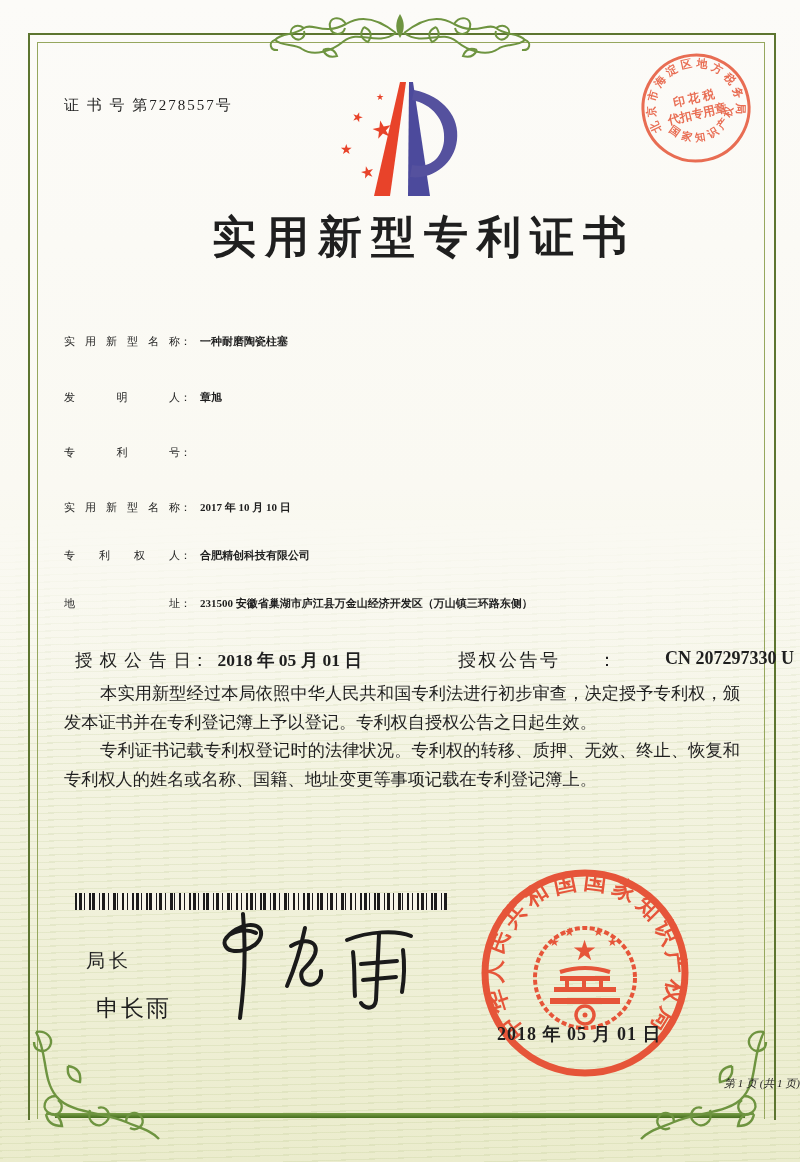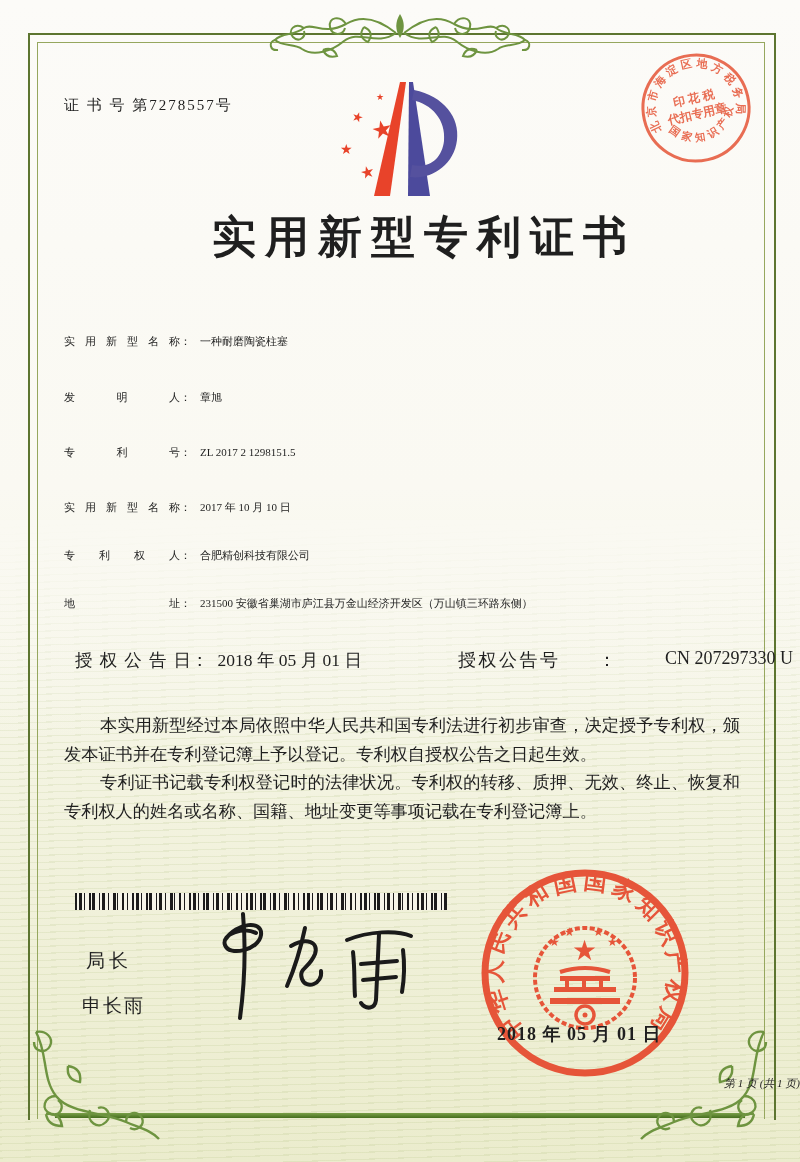--- a/index.html
+++ b/index.html
@@ -31,44 +31,44 @@
   .ornament{position:absolute;}
   .cert-no{position:absolute;left:64px;top:96px;font-size:15px;letter-spacing:2px;}
   .logo{position:absolute;left:338px;top:74px;}
   .doc-title{
     position:absolute;left:0;top:208px;width:800px;text-align:center;
     font-size:44px;font-weight:900;letter-spacing:9px;padding-left:24px;
   }
   .f-row{position:absolute;left:64px;display:flex;font-size:11px;line-height:27px;}
   .f-label{width:116px;flex:none;text-align:justify;text-align-last:justify;}
   .f-colon{flex:none;}
-  .f-value{margin-left:9px;}
+  .f-value{margin-left:9px;font-weight:bold;}
   .row-name{top:328px;} .row-inventor{top:384px;} .row-patno{top:439px;}
   .row-appdate{top:494px;} .row-patentee{top:542px;}
   .row-address{top:590px;} .row-address .f-value{width:478px;}
   .grant-left{position:absolute;left:64px;top:648px;display:flex;font-size:17.5px;margin-left:11px;}
   .grant-right{position:absolute;left:458px;top:648px;display:flex;font-size:18px;gap:40px;}
   .grant-right .f-label{width:100px;}
   .body-text{
-    position:absolute;left:64px;top:712px;width:676px;
+    position:absolute;left:64px;top:680px;width:676px;
     font-size:17.2px;line-height:28.6px;text-align:justify;font-family:Liberation Serif, serif;
   }
   .body-text p{margin:0;text-indent:2.1em;}
   .barcode{
     position:absolute;left:75px;top:893px;width:372px;height:17px;
     background:repeating-linear-gradient(90deg,
       #1c1c1c 0 2px,#f6f5ea 2px 4px,#1c1c1c 4px 7px,#f6f5ea 7px 9px,
       #1c1c1c 9px 10px,#f6f5ea 10px 14px,#1c1c1c 14px 16px,#f6f5ea 16px 17px,
       #1c1c1c 17px 20px,#f6f5ea 20px 24px,#1c1c1c 24px 25px,#f6f5ea 25px 27px,
       #1c1c1c 27px 30px,#f6f5ea 30px 33px,#1c1c1c 33px 34px,#f6f5ea 34px 38px,
       #1c1c1c 38px 41px,#f6f5ea 41px 42px,#1c1c1c 42px 43px,#f6f5ea 43px 47px,
       #1c1c1c 47px 49px,#f6f5ea 49px 52px,#1c1c1c 52px 53px,#f6f5ea 53px 57px);
   }
   .officer-title{position:absolute;left:86px;top:948px;font-size:19px;letter-spacing:4px;font-family:"Liberation Sans","DejaVu Sans",sans-serif;}
-  .officer-name{position:absolute;left:82px;top:993px;font-size:19px;letter-spacing:2px;font-family:Liberation Sans, sans-serif;}
+  .officer-name{position:absolute;left:96px;top:993px;font-size:23px;letter-spacing:2px;font-family:Liberation Sans, sans-serif;}
   .signature{position:absolute;left:195px;top:908px;}
   .seal{position:absolute;left:472px;top:860px;}
   .seal-date{position:absolute;left:497px;top:1022px;font-size:18px;font-weight:700;letter-spacing:1px;z-index:5;}
   .footer-page{position:absolute;left:0;top:1076px;width:800px;text-align:right;font-size:11px;font-style:italic;}
   .tax-stamp{position:absolute;left:636px;top:48px;}
 </style>
 </head>
 <body>
 
 <div class="waves"></div>
@@ -137,21 +137,20 @@
   <span class="f-value">一种耐磨陶瓷柱塞</span>
 </div>
 <div class="f-row row-inventor">
   <span class="f-label">发明人</span>
     <span class="f-colon">：</span>
   <span class="f-value">章旭</span>
 </div>
 <div class="f-row row-patno">
   <span class="f-label">专利号</span>
     <span class="f-colon">：</span>
-  <span class="f-value">ZL 2017 2 1298151.5</span>
 </div>
 <div class="f-row row-appdate">
   <span class="f-label">实用新型名称</span>
     <span class="f-colon">：</span>
   <span class="f-value">2017 年 10 月 10 日</span>
 </div>
 <div class="f-row row-patentee">
   <span class="f-label">专利权人</span>
     <span class="f-colon">：</span>
   <span class="f-value">合肥精创科技有限公司</span>

